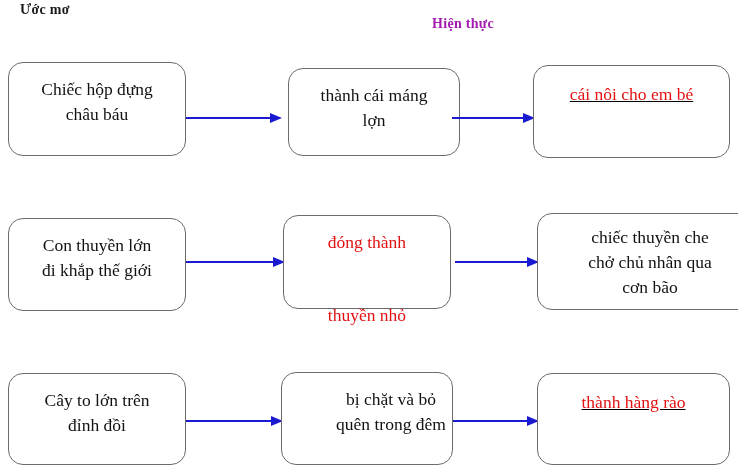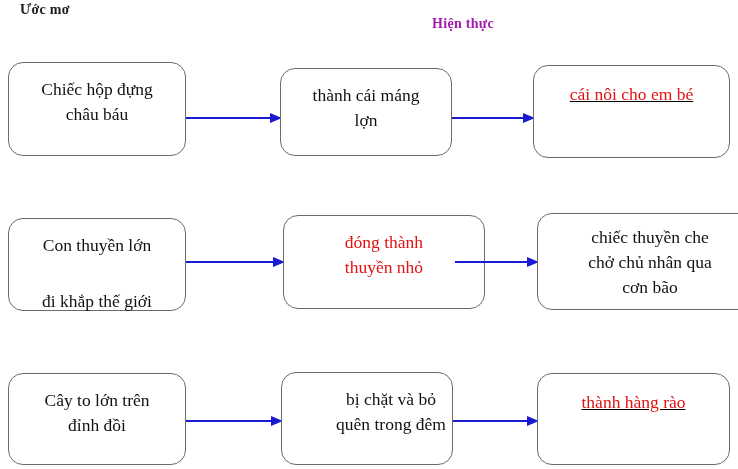--- a/index.html
+++ b/index.html
@@ -58,26 +58,26 @@
     text-align: center;
     white-space: nowrap;
     color: #111111;
   }
   .node.red .line {
     color: #e21212;
   }
 
   
   #node-r1c1 { left: 8px;   top: 62px;  width: 178px; height: 94px; }
-  #node-r1c2 { left: 280px; top: 68px;  width: 172px; height: 88px; }
+  #node-r1c2 { left: 288px; top: 68px;  width: 172px; height: 88px; }
   #node-r1c3 { left: 533px; top: 65px;  width: 197px; height: 93px; }
 
   
-  #node-r2c1 { left: 8px;   top: 218px; width: 178px; height: 93px; gap: 31px; }
-  #node-r2c2 { left: 283px; top: 215px; width: 202px; height: 94px; }
+  #node-r2c1 { left: 8px;   top: 218px; width: 178px; height: 93px; }
+  #node-r2c2 { left: 283px; top: 215px; width: 168px; height: 94px; gap: 48px; }
   #node-r2c3 { left: 537px; top: 213px; width: 226px; height: 97px; }
 
   
   #node-r3c1 { left: 8px;   top: 373px; width: 178px; height: 92px; }
   #node-r3c2 { left: 281px; top: 372px; width: 172px; height: 93px; padding-left: 48px; }
   #node-r3c3 { left: 537px; top: 373px; width: 193px; height: 92px; }
 
   .node.two-line  { padding-top: 14px; }
   .node.three-line { padding-top: 11px; }
   .node.one-line  { padding-top: 16px; text-decoration: underline; }

